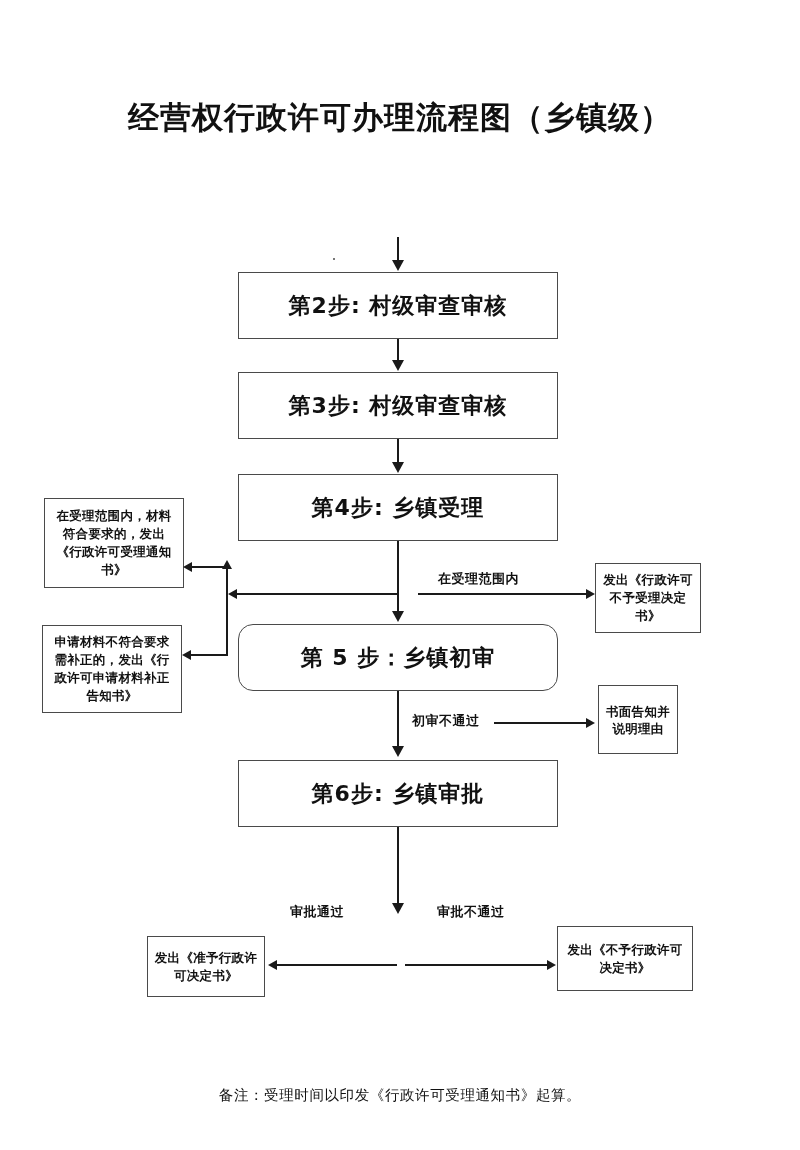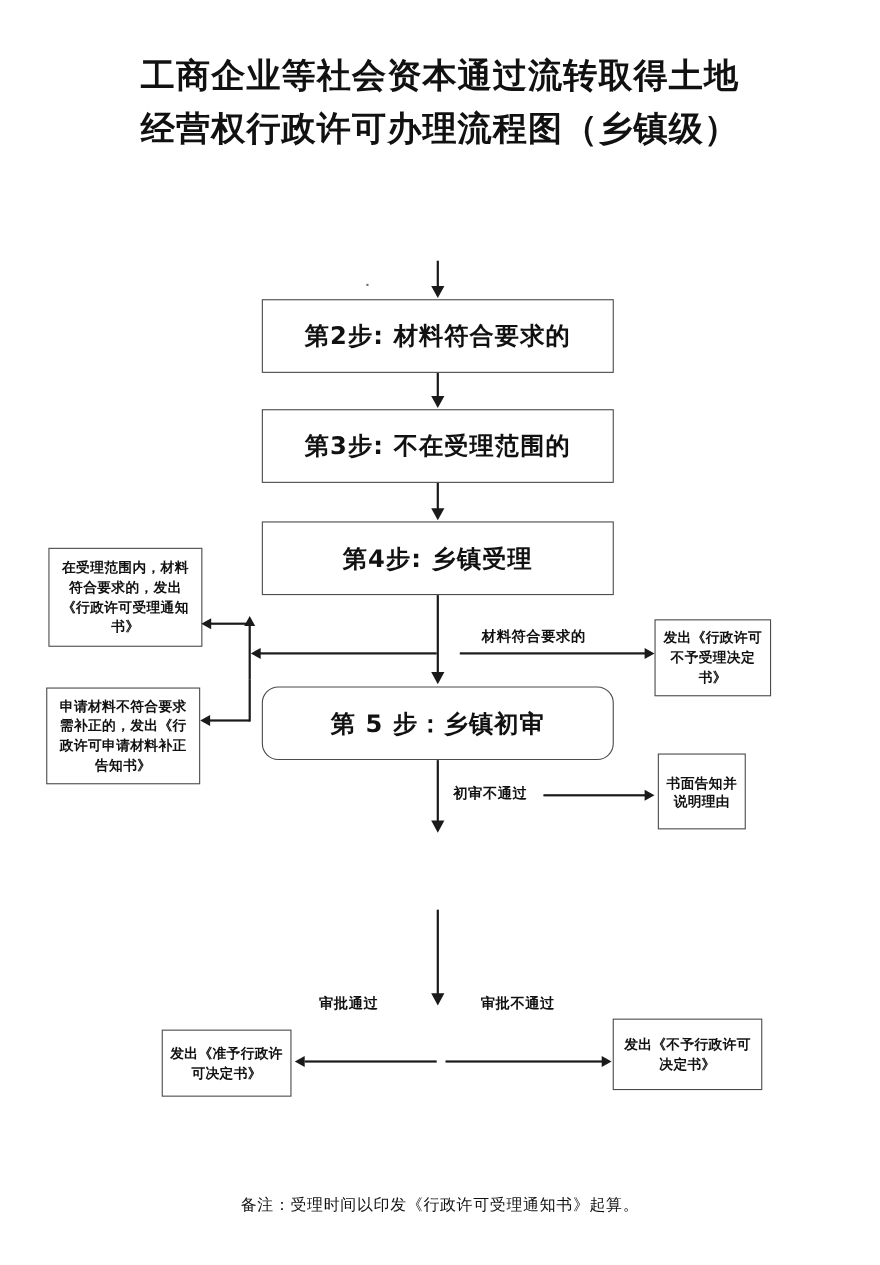--- a/index.html
+++ b/index.html
@@ -122,40 +122,42 @@
     width: 2px;
     height: 2px;
     background: #777;
   }
 </style>
 </head>
 <body>
 
 <div id="page">
 
-  <div class="title title-l1">工商企业等社会资本通过流转取得土地</div>
   <div class="title title-l2">经营权行政许可办理流程图（乡镇级）</div>
 
 
   <div class="box step-box" style="left:238px; top:272px; width:320px; height:67px;">
-    <span>第2步: 材料符合要求的</span>
+    <span>第2步: 村级审查审核</span>
   </div>
 
   <div class="box step-box" style="left:238px; top:372px; width:320px; height:67px;">
-    <span>第3步: 不在受理范围的</span>
+    <span>第3步: 村级审查审核</span>
   </div>
 
   <div class="box step-box" style="left:238px; top:474px; width:320px; height:67px;">
     <span>第4步: 乡镇受理</span>
   </div>
 
   <div class="box step-box" style="left:238px; top:624px; width:320px; height:67px;border-radius:15px;">
     <span>第 5 步：乡镇初审</span>
   </div>
 
+  <div class="box step-box" style="left:238px; top:760px; width:320px; height:67px;">
+    <span>第6步: 乡镇审批</span>
+  </div>
 
   <div class="box note-box" style="left:44px; top:498px; width:140px; height:90px;">
     <span>在受理范围内，材料符合要求的，发出《行政许可受理通知书》</span>
   </div>
 
   <div class="box note-box" style="left:42px; top:625px; width:140px; height:88px;">
     <span>申请材料不符合要求需补正的，发出《行政许可申请材料补正告知书》</span>
   </div>
 
   <div class="box note-box" style="left:595px; top:563px; width:106px; height:70px;">
@@ -188,21 +190,21 @@
 
   <div class="hline" style="left:236px; top:593px; width:161px;"></div>
   <div class="arrow arrow-left" style="left:228px; top:589px;"></div>
   <div class="vline" style="left:226px; top:566px; height:52px;"></div>
   <div class="arrow arrow-up" style="left:222px; top:560px;"></div>
   <div class="hline" style="left:190px; top:566px; width:36px;"></div>
   <div class="arrow arrow-left" style="left:183px; top:562px;"></div>
 
   <div class="hline" style="left:418px; top:593px; width:170px;"></div>
   <div class="arrow arrow-right" style="left:586px; top:589px;"></div>
-  <div class="edge-label" style="left:438px; top:570px;">材料符合要求的</div>
+  <div class="edge-label" style="left:438px; top:570px;">在受理范围内</div>
 
   <div class="vline" style="left:226px; top:618px; height:38px;"></div>
   <div class="hline" style="left:190px; top:654px; width:37px;"></div>
   <div class="arrow arrow-left" style="left:182px; top:650px;"></div>
 
   <div class="vline" style="left:397px; top:691px; height:58px;"></div>
   <div class="arrow arrow-down" style="left:392px; top:746px;"></div>
 
   <div class="hline" style="left:494px; top:722px; width:94px;"></div>
   <div class="arrow arrow-right" style="left:586px; top:718px;"></div>

